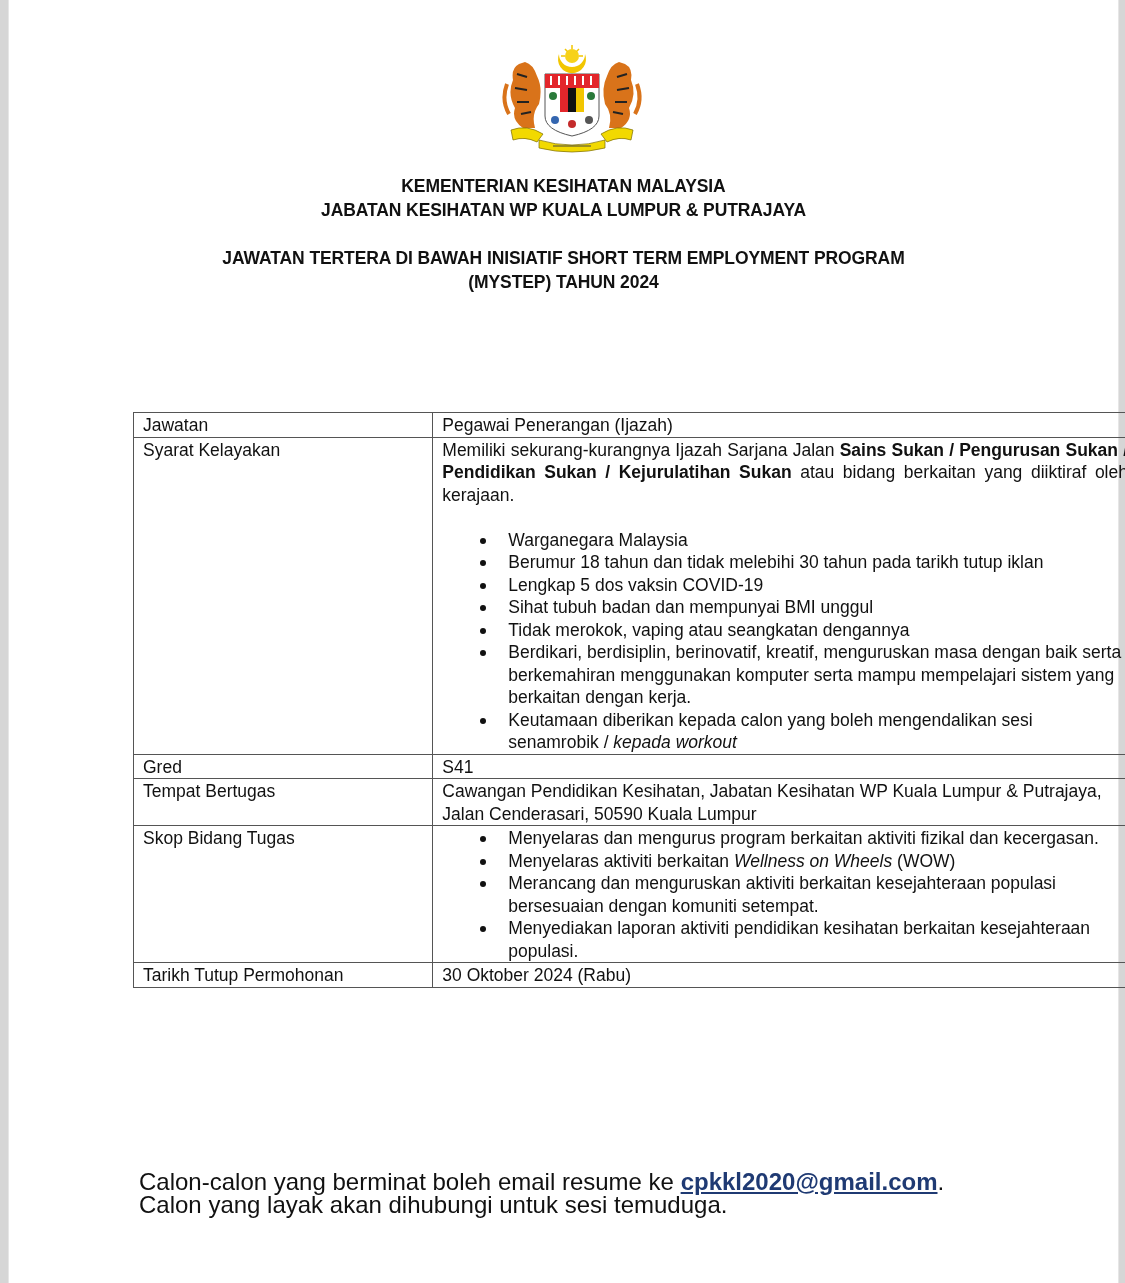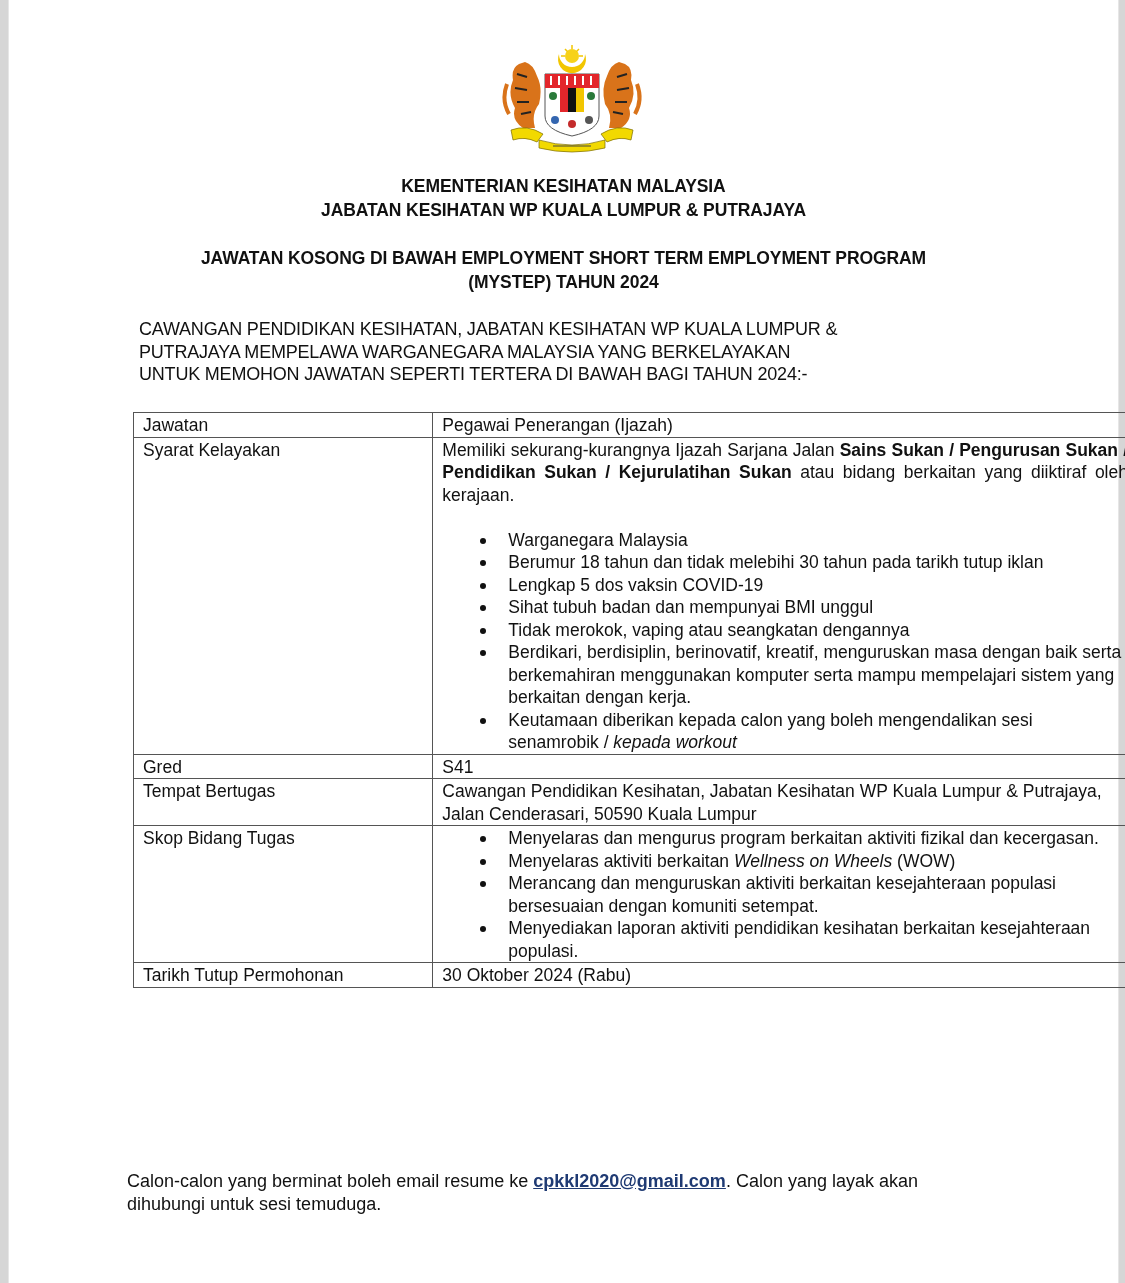--- a/index.html
+++ b/index.html
@@ -81,24 +81,24 @@
     left: 38px;
     top: 9px;
     width: 6px;
     height: 6px;
     border-radius: 50%;
     background: #111;
   }
   .spacer { height: 22.5px; }
   .footer {
     position: absolute;
-    left: 118px;
+    left: 130px;
     top: 1170px;
     width: 860px;
-    font-size: 18px;
+    font-size: 24px;
     line-height: 23px;
   }
   .email {
     color: #1f3a73;
     font-weight: bold;
     text-decoration: underline;
   }
   b { font-weight: bold; }
   i { font-style: italic; }
 </style>
@@ -151,29 +151,24 @@
     <path d="M42 96 Q75 106 108 96 L108 104 Q75 112 42 104 Z" fill="#f2d900" stroke="#7a6a00" stroke-width="0.7"></path>
     <line x1="56" y1="102" x2="94" y2="102" stroke="#444" stroke-width="1"></line>
   </svg>
 
   <div class="head head1">
     <div>KEMENTERIAN KESIHATAN MALAYSIA</div>
     <div>JABATAN KESIHATAN WP KUALA LUMPUR &amp; PUTRAJAYA</div>
   </div>
 
   <div class="head head2">
-    <div>JAWATAN KOSONG DI BAWAH EMPLOYMENT SHORT TERM EMPLOYMENT PROGRAM</div>
+    <div>JAWATAN TERTERA DI BAWAH INISIATIF SHORT TERM EMPLOYMENT PROGRAM</div>
     <div>(MYSTEP) TAHUN 2024</div>
   </div>
 
-  <div class="intro">
-    <div>CAWANGAN PENDIDIKAN KESIHATAN, JABATAN KESIHATAN WP KUALA LUMPUR &amp;</div>
-    <div>PUTRAJAYA MEMPELAWA WARGANEGARA MALAYSIA YANG BERKELAYAKAN</div>
-    <div>UNTUK MEMOHON JAWATAN SEPERTI TERTERA DI BAWAH BAGI TAHUN 2024:-</div>
-  </div>
 
   <table class="info">
     <tbody>
         <tr>
       <td class="lbl">Jawatan</td>
       <td class="val">Pegawai Penerangan (Ijazah)</td>
     </tr>
     <tr>
       <td class="lbl">Syarat Kelayakan</td>
       <td class="val">

